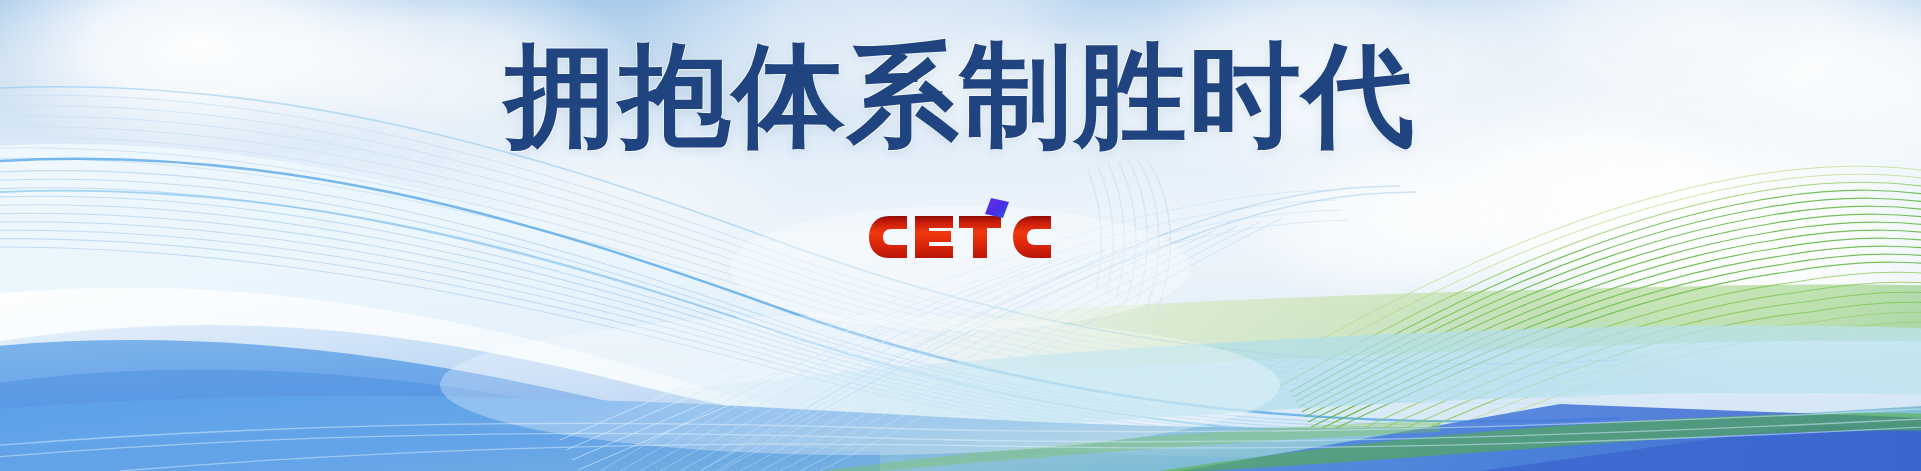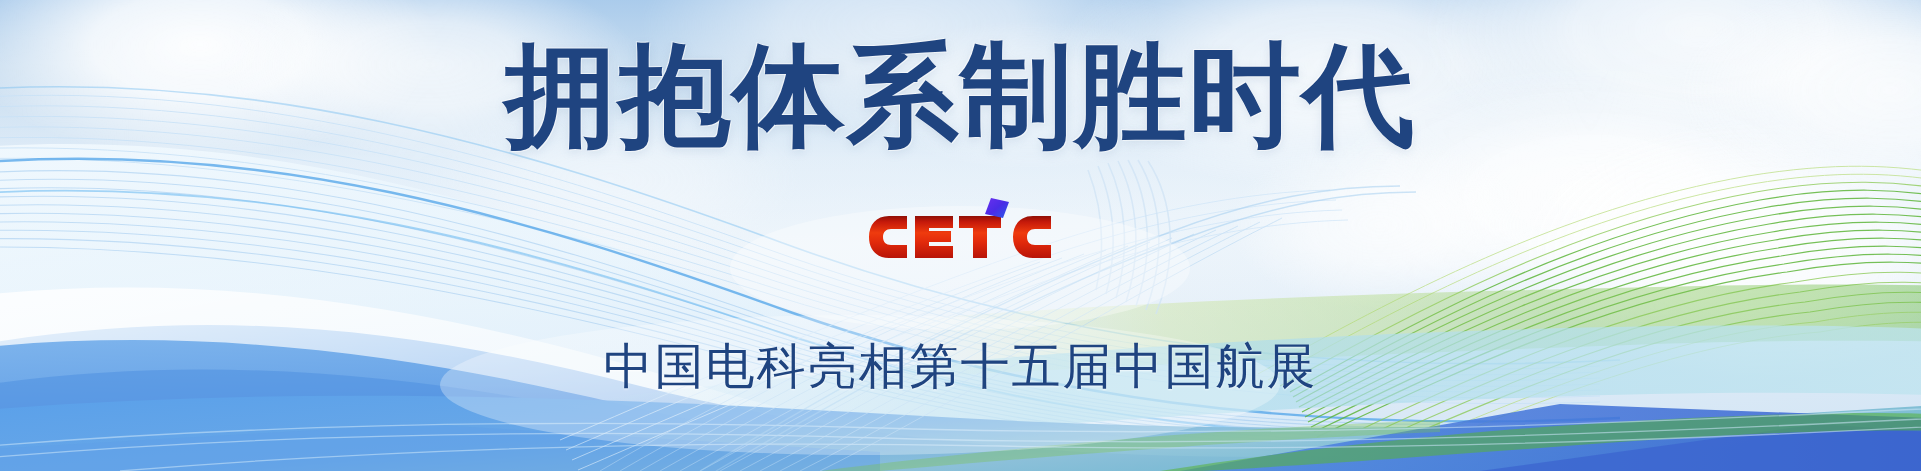--- a/index.html
+++ b/index.html
@@ -325,16 +325,15 @@
 
           <path d="M184,20 L184,33 L168,33 C163,33 160,36 160,41 C160,46 163,49 168,49 L184,49 L184,62
                    L166,62 C153,62 146,53 146,41 C146,29 153,20 166,20 Z" fill="url(#redG)"></path>
 
           <path d="M124,2 L142,6 L136,22 L118,18 Z" fill="url(#diaG)"></path>
         </svg>
 
       </div>
     </div>
 
-    <div class="subtitle">中国电科亮相第十五届中国航展</div>
 
   </div>
 </div>
 
 </body></html>

